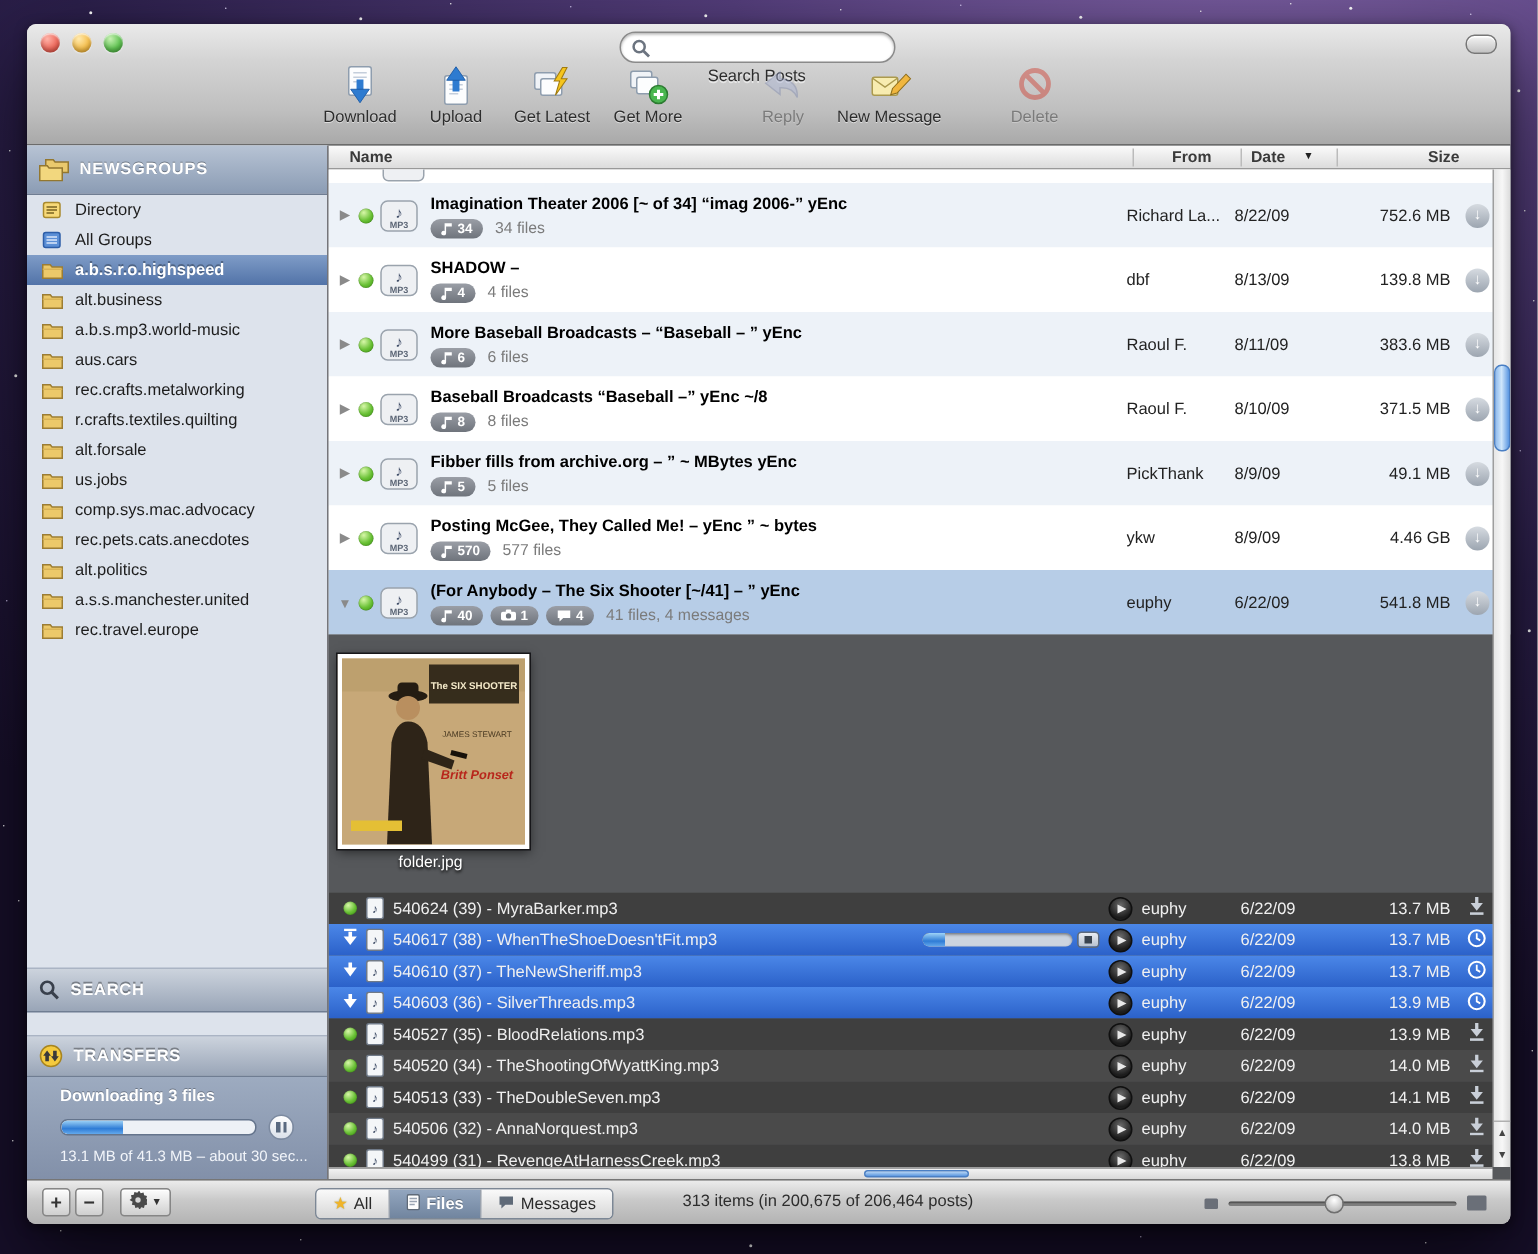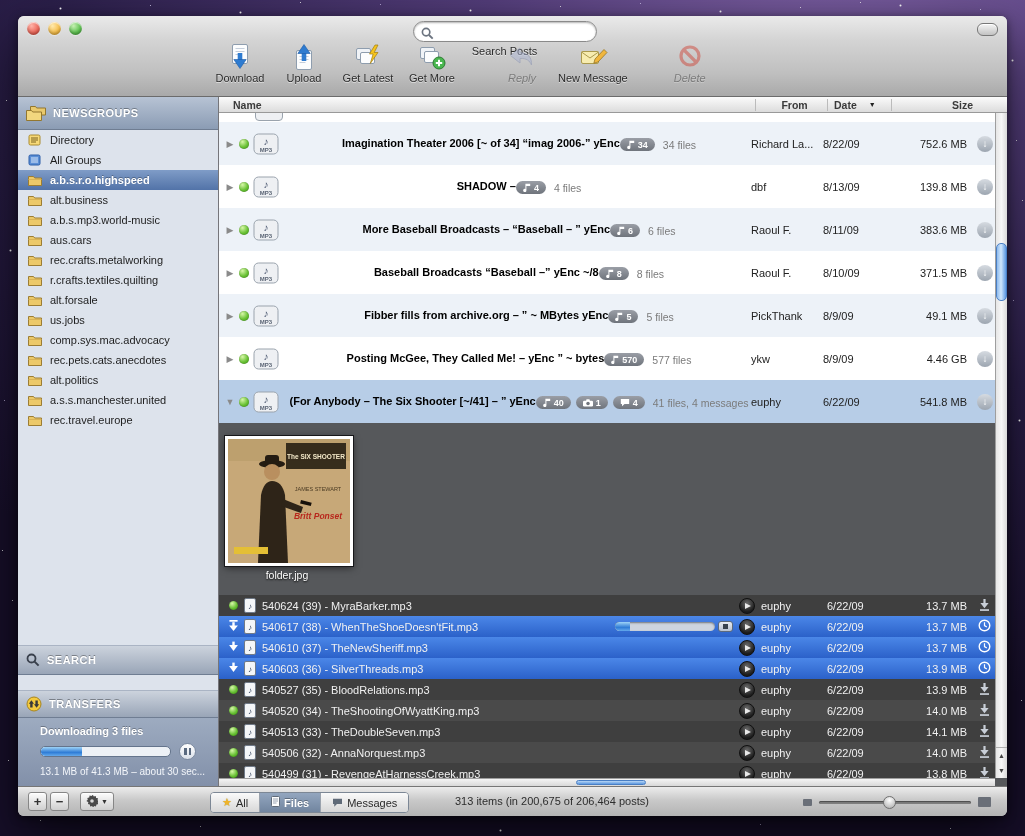--- a/index.html
+++ b/index.html
@@ -27,21 +27,21 @@
   .tl.yellow{background:radial-gradient(circle at 35% 30%,#ffe9ad,#f5bf4f 55%,#d89a22);}
   .tl.green{background:radial-gradient(circle at 35% 30%,#c6f0b2,#62c454 55%,#3a9a30);}
   .wtitle{position:absolute;left:0;right:0;top:0;height:24px;line-height:24px;text-align:center;
     font-size:13px;color:#1c1c1c;text-shadow:0 1px 0 rgba(255,255,255,.6);}
   .tbtoggle{position:absolute;right:9px;top:7px;width:19px;height:11px;border-radius:6px;border:1px solid #777;
     background:linear-gradient(#f5f5f5,#c2c2c2);box-shadow:inset 0 1px 0 #fff;}
   
   .tb-row{position:absolute;top:24px;left:0;right:0;height:57px;display:flex;align-items:flex-start;
     padding-left:190px;box-sizing:border-box;}
   .tb-btn{display:flex;flex-direction:column;align-items:center;min-width:56px;padding:2px 4px 0;cursor:default;}
-  .tb-btn.gap{margin-left:26px;font-style:italic;}
+  .tb-btn.gap{margin-left:26px;}
   .tb-btn.dis{opacity:.45;}
   .tb-ic{height:29px;display:flex;align-items:flex-end;}
   .tb-lb{font-size:11px;color:#2c2c2c;text-shadow:0 1px 0 rgba(255,255,255,.55);white-space:nowrap;margin-top:1px;}
   .search-area{margin-left:auto;margin-right:16px;display:flex;flex-direction:column;align-items:center;padding-top:5px;}
   .search-field{position:relative;width:184px;height:21px;border-radius:11px;border:1px solid #8a8a8a;background:#fff;
     box-shadow:inset 0 1px 2px rgba(0,0,0,.3);box-sizing:border-box;}
   .search-field .mag{position:absolute;left:7px;top:4px;}
   .search-field input{position:absolute;left:24px;top:1px;width:150px;height:17px;border:none;background:transparent;
     outline:none;font-size:11px;font-family:inherit;}
   .search-lb{font-size:11px;color:#2c2c2c;text-shadow:0 1px 0 rgba(255,255,255,.55);margin-top:3px;}
@@ -83,21 +83,21 @@
   .sliver{height:9px;background:#fff;position:relative;overflow:hidden;}
   .sliver .fragic{position:absolute;left:36px;top:-14px;width:26px;height:20px;border-radius:4px;background:#eef0f3;border:1px solid #9aa3ad;}
   .post-row{height:43px;display:flex;align-items:center;padding:0 14px 0 4px;box-sizing:border-box;font-size:11px;color:#222;}
   .post-row.alt1{background:#edf2f8;}
   .post-row.alt0{background:#fff;}
   .post-row.sel{background:#b7cde7;}
   .disc{width:14px;font-size:9px;color:#8a8a8a;text-align:center;flex:none;}
   .gdot{width:10px;height:10px;border-radius:50%;flex:none;margin:0 2px;
     background:radial-gradient(circle at 35% 28%,#d7f7a8,#69c135 55%,#3c9313);box-shadow:inset 0 0 1px rgba(0,0,0,.4);}
   .mp3ic{width:30px;flex:none;display:flex;justify-content:center;}
-  .pmain{flex:1;min-width:0;display:flex;flex-direction:row;justify-content:center;padding-left:6px;}
+  .pmain{flex:1;min-width:0;display:flex;flex-direction:column;justify-content:center;padding-left:6px;}
   .ptitle{font-weight:bold;color:#000;white-space:nowrap;overflow:hidden;line-height:15px;}
   .pbadges{display:flex;align-items:center;gap:5px;margin-top:2px;}
   .badge{display:inline-flex;align-items:center;gap:3px;background:linear-gradient(#9a9ea6,#6f747c);
     border-radius:8px;padding:0 7px;color:#fff;font-size:9px;font-weight:bold;height:13px;}
   .pfiles{color:#7b7b7b;font-size:10.5px;margin-left:3px;white-space:nowrap;}
   .pfrom{width:72px;flex:none;white-space:nowrap;overflow:hidden;}
   .pdate{width:64px;flex:none;}
   .psize{width:86px;flex:none;text-align:right;padding-right:6px;box-sizing:border-box;}
   .pdl{width:16px;height:16px;flex:none;border-radius:50%;background:linear-gradient(#d6dbe1,#9ca5b0);
     color:#fff;font-size:10px;line-height:16px;text-align:center;margin-left:4px;}

